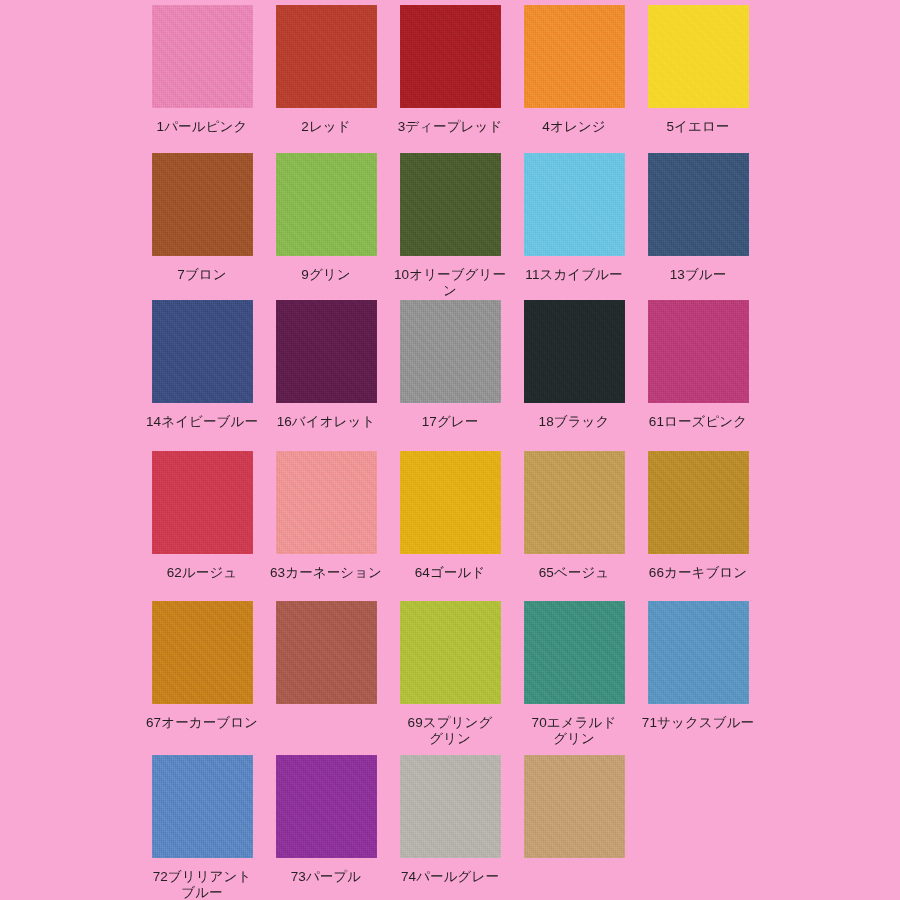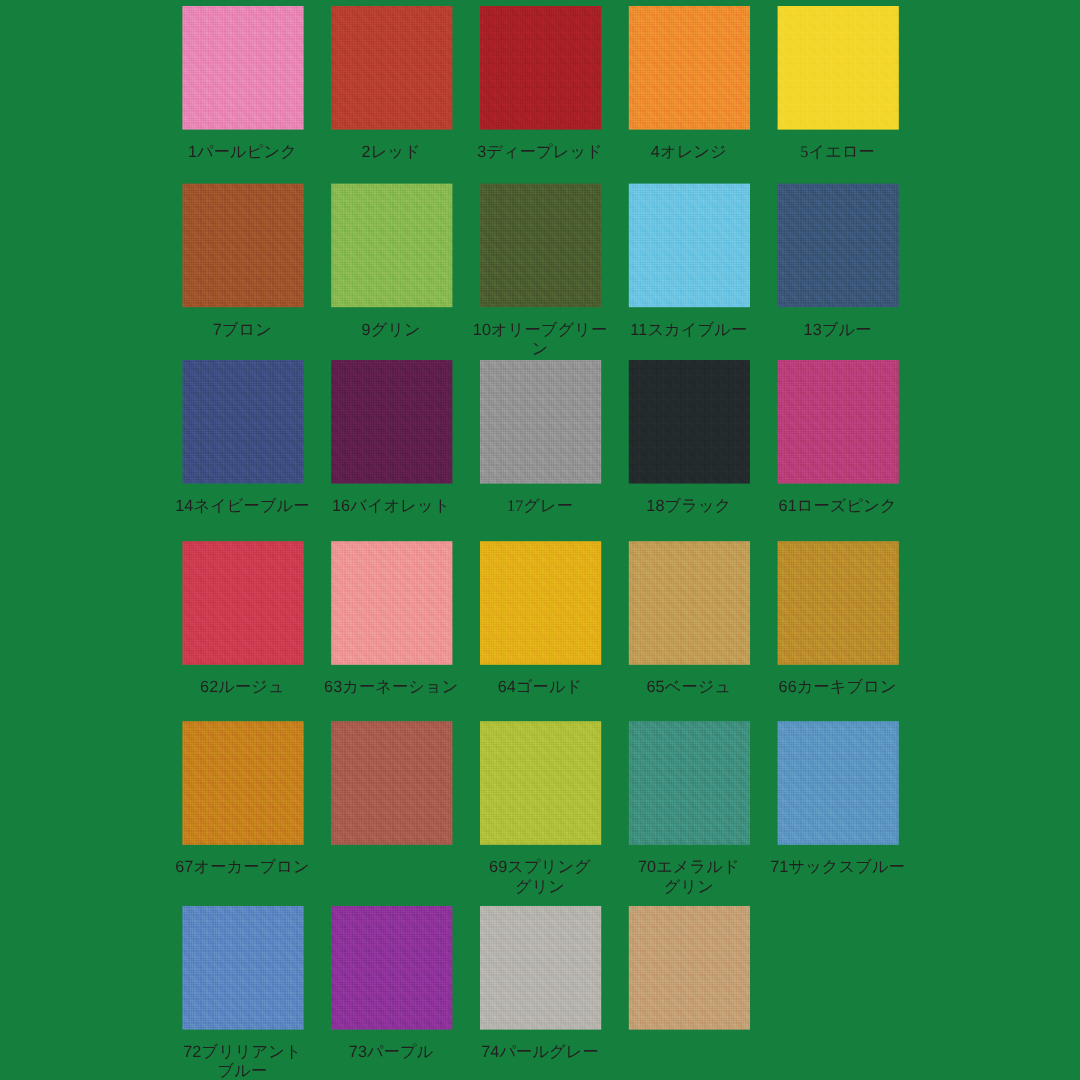--- a/index.html
+++ b/index.html
@@ -83,41 +83,41 @@
     text-align: center;
     color: #231f20;
     letter-spacing: 0.1px;
     white-space: pre-line;
     font-family: "Liberation Sans", "DejaVu Sans", sans-serif;
   }
 </style>
 </head>
 <body>
 
-<div id="swatch-chart" style="background: #15803d;">
+<div id="swatch-chart" style="background: #f9a8d4;">
     <div class="swatch-row r0">
       <div class="swatch-cell">
         <div class="swatch-chip" style="background: rgb(232, 132, 180);"></div>
         <div class="swatch-label" style="color: rgb(35, 31, 32);">1パールピンク</div>
       </div>
       <div class="swatch-cell">
         <div class="swatch-chip" style="background: rgb(182, 62, 46);"></div>
         <div class="swatch-label" style="color: rgb(35, 31, 32);">2レッド</div>
       </div>
       <div class="swatch-cell">
         <div class="swatch-chip" style="background: rgb(166, 31, 36);"></div>
         <div class="swatch-label" style="color: rgb(35, 31, 32);">3ディープレッド</div>
       </div>
       <div class="swatch-cell">
         <div class="swatch-chip" style="background: rgb(238, 138, 46);"></div>
         <div class="swatch-label" style="color: rgb(35, 31, 32);">4オレンジ</div>
       </div>
       <div class="swatch-cell">
         <div class="swatch-chip" style="background: rgb(244, 214, 42);"></div>
-        <div class="swatch-label" style="color: rgb(35, 31, 32); font-family: Liberation Serif, serif;">5イエロー</div>
+        <div class="swatch-label" style="color: rgb(35, 31, 32);">5イエロー</div>
       </div>
     </div>
     <div class="swatch-row r1">
       <div class="swatch-cell">
         <div class="swatch-chip" style="background: rgb(156, 82, 42);"></div>
         <div class="swatch-label" style="color: rgb(35, 31, 32);">7ブロン</div>
       </div>
       <div class="swatch-cell">
         <div class="swatch-chip" style="background: rgb(134, 183, 78);"></div>
         <div class="swatch-label" style="color: rgb(35, 31, 32);">9グリン</div>
@@ -139,21 +139,21 @@
       <div class="swatch-cell">
         <div class="swatch-chip" style="background: rgb(60, 76, 126);"></div>
         <div class="swatch-label" style="color: rgb(35, 31, 32);">14ネイビーブルー</div>
       </div>
       <div class="swatch-cell">
         <div class="swatch-chip" style="background: rgb(93, 30, 75);"></div>
         <div class="swatch-label" style="color: rgb(35, 31, 32); text-align: center;">16バイオレット</div>
       </div>
       <div class="swatch-cell">
         <div class="swatch-chip" style="background: rgb(145, 145, 145);"></div>
-        <div class="swatch-label" style="color: rgb(35, 31, 32); font-family: Liberation Serif, serif;">17グレー</div>
+        <div class="swatch-label" style="color: rgb(35, 31, 32);">17グレー</div>
       </div>
       <div class="swatch-cell">
         <div class="swatch-chip" style="background: rgb(34, 41, 43);"></div>
         <div class="swatch-label" style="color: rgb(35, 31, 32);">18ブラック</div>
       </div>
       <div class="swatch-cell">
         <div class="swatch-chip" style="background: rgb(185, 60, 119);"></div>
         <div class="swatch-label" style="color: rgb(35, 31, 32);">61ローズピンク</div>
       </div>
     </div>

